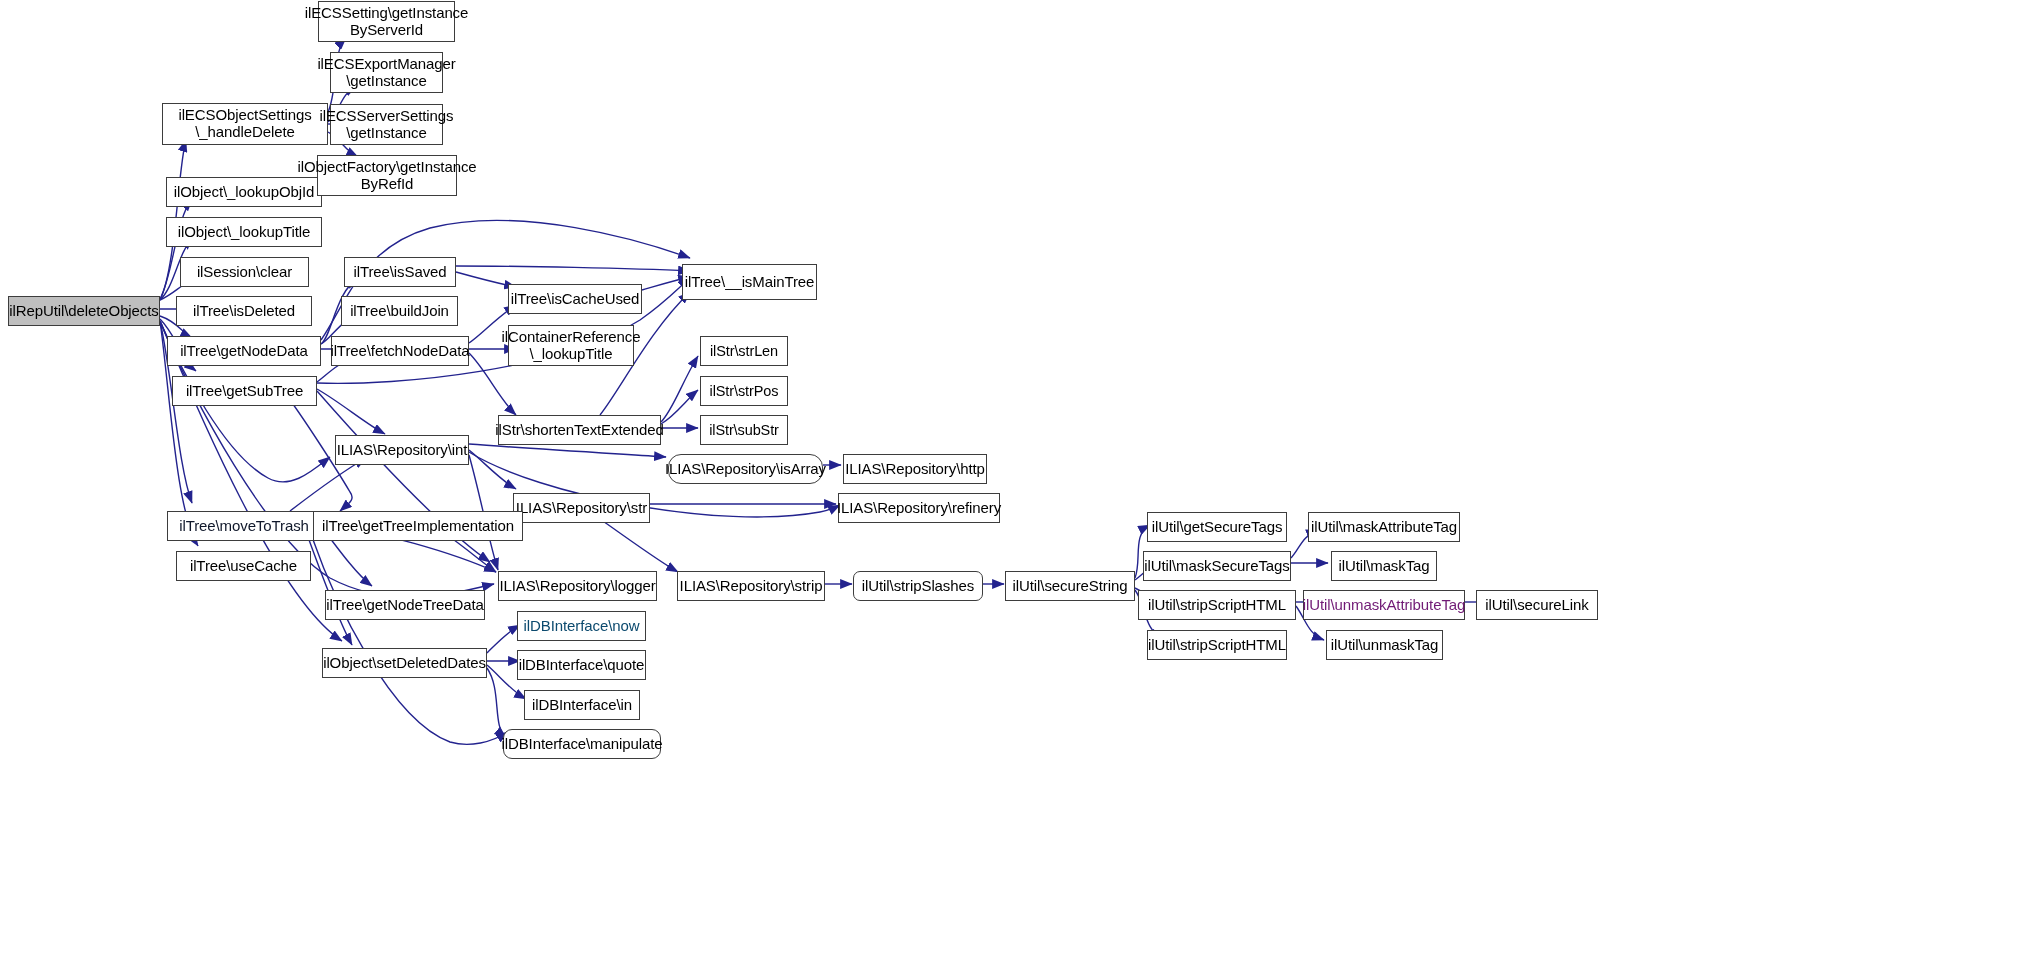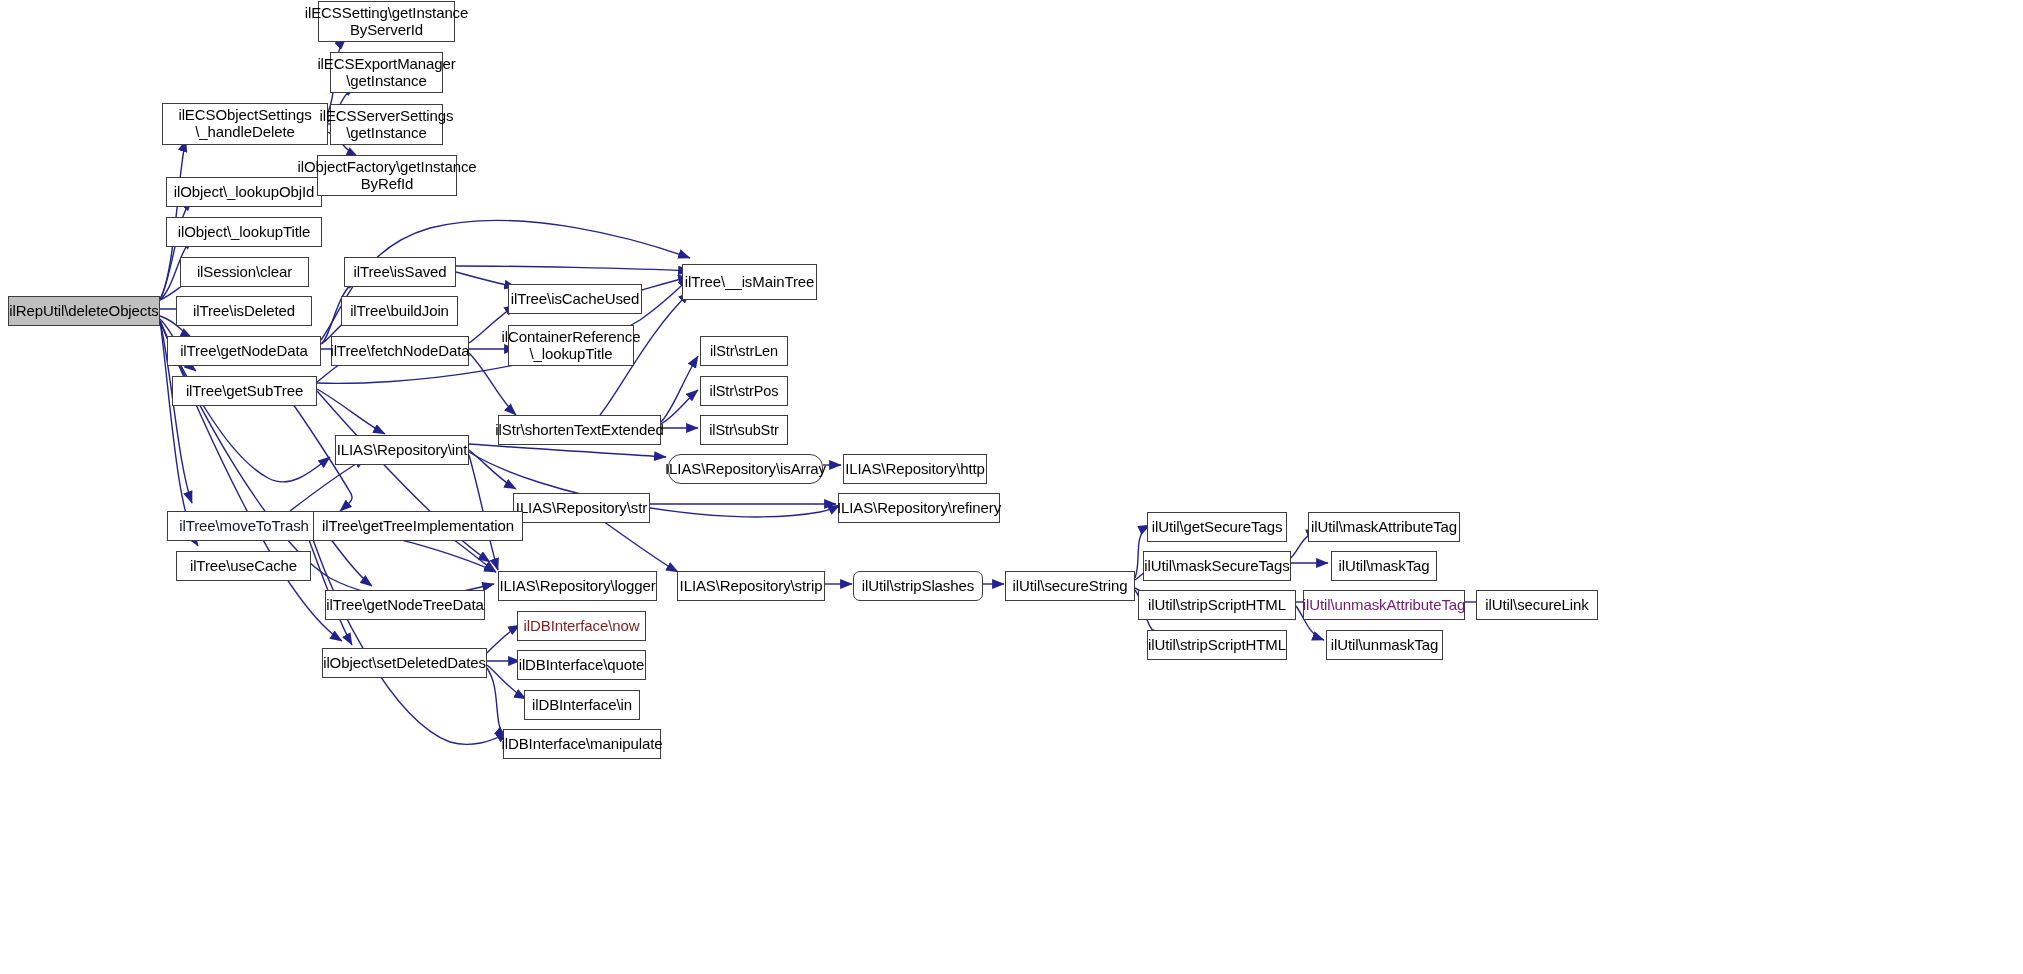--- a/index.html
+++ b/index.html
@@ -165,24 +165,24 @@
       <div class="gnode" style="left: 498px; top: 415px; width: 163px; height: 26px; border-color: rgb(61, 61, 61); background: rgb(255, 255, 255); color: rgb(0, 0, 0);">ilStr\shortenTextExtended</div>
       <div class="gnode" style="left: 335px; top: 435px; width: 134px; height: 26px; border-color: rgb(61, 61, 61); background: rgb(255, 255, 255); color: rgb(0, 0, 0);">ILIAS\Repository\int</div>
       <div class="gnode" style="left: 668px; top: 454px; width: 155px; height: 26px; border-color: rgb(61, 61, 61); background: rgb(255, 255, 255); color: rgb(0, 0, 0); border-radius: 13px;">ILIAS\Repository\isArray</div>
       <div class="gnode" style="left: 843px; top: 454px; width: 144px; height: 26px; border-color: rgb(61, 61, 61); background: rgb(255, 255, 255); color: rgb(0, 0, 0);">ILIAS\Repository\http</div>
       <div class="gnode" style="left: 513px; top: 493px; width: 137px; height: 26px; border-color: rgb(61, 61, 61); background: rgb(255, 255, 255); color: rgb(0, 0, 0);">ILIAS\Repository\str</div>
       <div class="gnode" style="left: 838px; top: 493px; width: 162px; height: 26px; border-color: rgb(61, 61, 61); background: rgb(255, 255, 255); color: rgb(0, 0, 0);">ILIAS\Repository\refinery</div>
       <div class="gnode" style="left: 313px; top: 511px; width: 210px; height: 26px; border-color: rgb(61, 61, 61); background: rgb(255, 255, 255); color: rgb(0, 0, 0);">ilTree\getTreeImplementation</div>
       <div class="gnode" style="left: 498px; top: 571px; width: 159px; height: 26px; border-color: rgb(61, 61, 61); background: rgb(255, 255, 255); color: rgb(0, 0, 0);">ILIAS\Repository\logger</div>
       <div class="gnode" style="left: 325px; top: 590px; width: 160px; height: 26px; border-color: rgb(61, 61, 61); background: rgb(255, 255, 255); color: rgb(0, 0, 0);">ilTree\getNodeTreeData</div>
       <div class="gnode" style="left: 322px; top: 648px; width: 165px; height: 26px; border-color: rgb(61, 61, 61); background: rgb(255, 255, 255); color: rgb(0, 0, 0);">ilObject\setDeletedDates</div>
-      <div class="gnode" style="left: 517px; top: 611px; width: 129px; height: 26px; border-color: rgb(61, 61, 61); background: rgb(255, 255, 255); color: #7f1d1d;">ilDBInterface\now</div>
+      <div class="gnode" style="left: 517px; top: 611px; width: 129px; height: 26px; border-color: rgb(61, 61, 61); background: rgb(255, 255, 255); color: #0c4a6e;">ilDBInterface\now</div>
       <div class="gnode" style="left: 517px; top: 650px; width: 129px; height: 26px; border-color: rgb(61, 61, 61); background: rgb(255, 255, 255); color: rgb(0, 0, 0);">ilDBInterface\quote</div>
       <div class="gnode" style="left: 524px; top: 690px; width: 116px; height: 26px; border-color: rgb(61, 61, 61); background: rgb(255, 255, 255); color: rgb(0, 0, 0);">ilDBInterface\in</div>
-      <div class="gnode" style="left: 503px; top: 729px; width: 158px; height: 26px; border-color: rgb(61, 61, 61); background: rgb(255, 255, 255); color: rgb(0, 0, 0);">ilDBInterface\manipulate</div>
+      <div class="gnode" style="left: 503px; top: 729px; width: 158px; height: 26px; border-color: rgb(61, 61, 61); background: rgb(255, 255, 255); color: rgb(0, 0, 0); border-radius: 9px;">ilDBInterface\manipulate</div>
       <div class="gnode" style="left: 677px; top: 571px; width: 148px; height: 26px; border-color: rgb(61, 61, 61); background: rgb(255, 255, 255); color: rgb(0, 0, 0);">ILIAS\Repository\strip</div>
       <div class="gnode" style="left: 853px; top: 571px; width: 130px; height: 26px; border-color: rgb(61, 61, 61); background: rgb(255, 255, 255); color: rgb(0, 0, 0); border-radius: 7px;">ilUtil\stripSlashes</div>
       <div class="gnode" style="left: 1005px; top: 571px; width: 130px; height: 26px; border-color: rgb(61, 61, 61); background: rgb(255, 255, 255); color: rgb(0, 0, 0);">ilUtil\secureString</div>
       <div class="gnode" style="left: 1147px; top: 512px; width: 140px; height: 26px; border-color: rgb(61, 61, 61); background: rgb(255, 255, 255); color: rgb(0, 0, 0);">ilUtil\getSecureTags</div>
       <div class="gnode" style="left: 1143px; top: 551px; width: 148px; height: 26px; border-color: rgb(61, 61, 61); background: rgb(255, 255, 255); color: rgb(0, 0, 0);">ilUtil\maskSecureTags</div>
       <div class="gnode" style="left: 1138px; top: 590px; width: 158px; height: 26px; border-color: rgb(61, 61, 61); background: rgb(255, 255, 255); color: rgb(0, 0, 0);">ilUtil\stripScriptHTML</div>
       <div class="gnode" style="left: 1147px; top: 630px; width: 140px; height: 26px; border-color: rgb(61, 61, 61); background: rgb(255, 255, 255); color: rgb(0, 0, 0);">ilUtil\stripScriptHTML</div>
       <div class="gnode" style="left: 1308px; top: 512px; width: 152px; height: 26px; border-color: rgb(61, 61, 61); background: rgb(255, 255, 255); color: rgb(0, 0, 0);">ilUtil\maskAttributeTag</div>
       <div class="gnode" style="left: 1331px; top: 551px; width: 106px; height: 26px; border-color: rgb(61, 61, 61); background: rgb(255, 255, 255); color: rgb(0, 0, 0);">ilUtil\maskTag</div>
       <div class="gnode" style="left: 1303px; top: 590px; width: 162px; height: 26px; border-color: rgb(61, 61, 61); background: rgb(255, 255, 255); color: #701a75;">ilUtil\unmaskAttributeTag</div>

